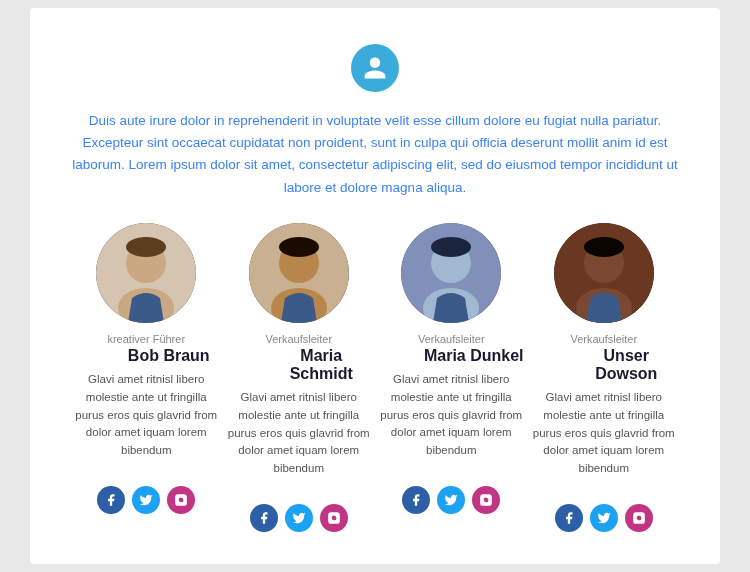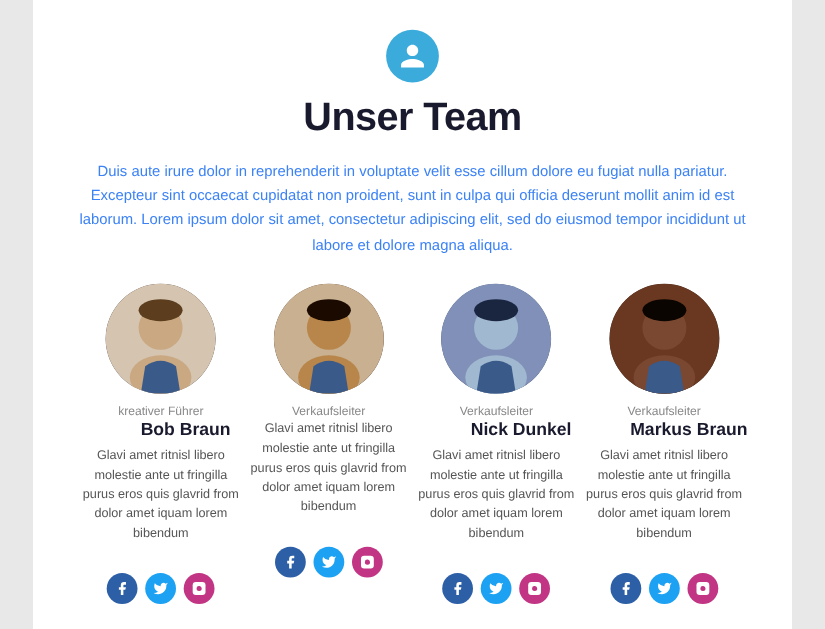--- a/index.html
+++ b/index.html
@@ -164,21 +164,20 @@
 <body>
 
 <div class="card">
 
   <div class="header">
     <div class="team-icon-circle">
       <svg viewBox="0 0 24 24" xmlns="http://www.w3.org/2000/svg">
         <path d="M12 12c2.7 0 4.8-2.1 4.8-4.8S14.7 2.4 12 2.4 7.2 4.5 7.2 7.2 9.3 12 12 12zm0 2.4c-3.2 0-9.6 1.6-9.6 4.8v2.4h19.2v-2.4c0-3.2-6.4-4.8-9.6-4.8z"></path>
       </svg>
     </div>
-    <h1 class="main-title">Unser Team</h1>
   </div>
 
   <p class="intro-text">Duis aute irure dolor in reprehenderit in voluptate velit esse cillum dolore eu fugiat nulla pariatur. Excepteur sint occaecat cupidatat non proident, sunt in culpa qui officia deserunt mollit anim id est laborum. Lorem ipsum dolor sit amet, consectetur adipiscing elit, sed do eiusmod tempor incididunt ut labore et dolore magna aliqua.</p>
 
   <div class="team-grid">
   <div class="team-member">
       <div class="avatar-circle avatar-1">
         <svg class="avatar-svg" viewBox="0 0 100 100" xmlns="http://www.w3.org/2000/svg">
 
           <circle cx="50" cy="50" r="50" fill="#d4c4b0"></circle>
@@ -224,20 +223,21 @@
           <ellipse cx="50" cy="85" rx="28" ry="20" fill="#b8864a"></ellipse>
 
           <circle cx="50" cy="40" r="20" fill="#b8864a"></circle>
 
           <ellipse cx="50" cy="24" rx="20" ry="10" fill="#1a0a00"></ellipse>
 
           <path d="M36 75 Q50 65 64 75 L68 100 H32 Z" fill="#3a5a8a"></path>
         </svg>
       </div>
       <div class="member-role">Verkaufsleiter</div>
+      <div class="member-name">Maria Schmidt</div>
       <div class="member-bio">Glavi amet ritnisl libero molestie ante ut fringilla purus eros quis glavrid from dolor amet iquam lorem bibendum</div>
       <div class="social-icons">
         <div class="social-icon facebook">
           <svg viewBox="0 0 24 24">
               <path d="M18 2h-3a5 5 0 00-5 5v3H7v4h3v8h4v-8h3l1-4h-4V7a1 1 0 011-1h3z"></path>
             </svg>
         </div>
         <div class="social-icon twitter">
           <svg viewBox="0 0 24 24">
               <path d="M23 3a10.9 10.9 0 01-3.14 1.53 4.48 4.48 0 00-7.86 3v1A10.66 10.66 0 013 4s-4 9 5 13a11.64 11.64 0 01-7 2c9 5 20 0 20-11.5a4.5 4.5 0 00-.08-.83A7.72 7.72 0 0023 3z"></path>
@@ -261,21 +261,21 @@
           <ellipse cx="50" cy="85" rx="28" ry="20" fill="#a0b8d0"></ellipse>
 
           <circle cx="50" cy="40" r="20" fill="#a0b8d0"></circle>
 
           <ellipse cx="50" cy="24" rx="20" ry="10" fill="#1a2540"></ellipse>
 
           <path d="M36 75 Q50 65 64 75 L68 100 H32 Z" fill="#3a5a8a"></path>
         </svg>
       </div>
       <div class="member-role">Verkaufsleiter</div>
-      <div class="member-name">Nick Dunkel</div>
+      <div class="member-name">Maria Dunkel</div>
       <div class="member-bio">Glavi amet ritnisl libero molestie ante ut fringilla purus eros quis glavrid from dolor amet iquam lorem bibendum</div>
       <div class="social-icons">
         <div class="social-icon facebook">
           <svg viewBox="0 0 24 24">
               <path d="M18 2h-3a5 5 0 00-5 5v3H7v4h3v8h4v-8h3l1-4h-4V7a1 1 0 011-1h3z"></path>
             </svg>
         </div>
         <div class="social-icon twitter">
           <svg viewBox="0 0 24 24">
               <path d="M23 3a10.9 10.9 0 01-3.14 1.53 4.48 4.48 0 00-7.86 3v1A10.66 10.66 0 013 4s-4 9 5 13a11.64 11.64 0 01-7 2c9 5 20 0 20-11.5a4.5 4.5 0 00-.08-.83A7.72 7.72 0 0023 3z"></path>
@@ -299,21 +299,21 @@
           <ellipse cx="50" cy="85" rx="28" ry="20" fill="#7a4830"></ellipse>
 
           <circle cx="50" cy="40" r="20" fill="#7a4830"></circle>
 
           <ellipse cx="50" cy="24" rx="20" ry="10" fill="#0a0500"></ellipse>
 
           <path d="M36 75 Q50 65 64 75 L68 100 H32 Z" fill="#3a5a8a"></path>
         </svg>
       </div>
       <div class="member-role">Verkaufsleiter</div>
-      <div class="member-name">Markus Braun</div>
+      <div class="member-name">Unser Dowson</div>
       <div class="member-bio">Glavi amet ritnisl libero molestie ante ut fringilla purus eros quis glavrid from dolor amet iquam lorem bibendum</div>
       <div class="social-icons">
         <div class="social-icon facebook">
           <svg viewBox="0 0 24 24">
               <path d="M18 2h-3a5 5 0 00-5 5v3H7v4h3v8h4v-8h3l1-4h-4V7a1 1 0 011-1h3z"></path>
             </svg>
         </div>
         <div class="social-icon twitter">
           <svg viewBox="0 0 24 24">
               <path d="M23 3a10.9 10.9 0 01-3.14 1.53 4.48 4.48 0 00-7.86 3v1A10.66 10.66 0 013 4s-4 9 5 13a11.64 11.64 0 01-7 2c9 5 20 0 20-11.5a4.5 4.5 0 00-.08-.83A7.72 7.72 0 0023 3z"></path>

